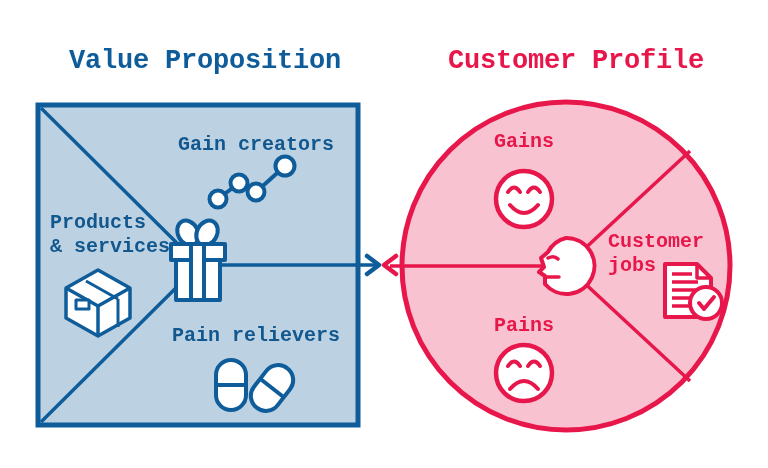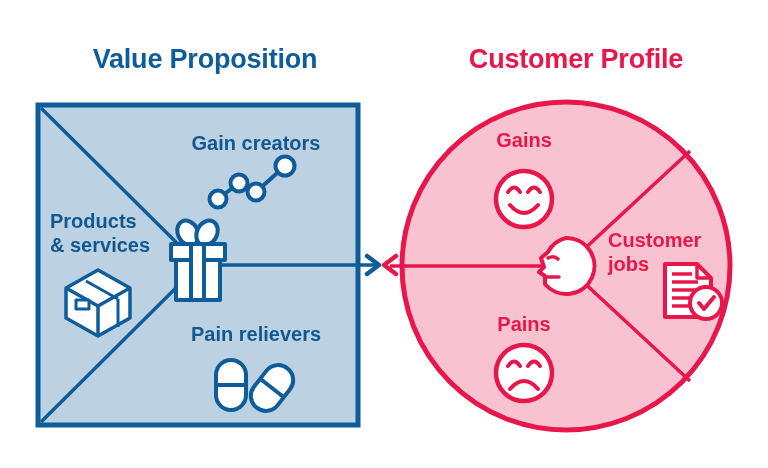--- a/index.html
+++ b/index.html
@@ -9,20 +9,21 @@
   }
   body {
     font-family: "Liberation Sans", sans-serif;
   }
   #canvas {
     position: relative;
     width: 768px;
     height: 468px;
     background: #ffffff;
     overflow: hidden;
+    font-family: Liberation Mono, monospace;
   }
   #canvas svg {
     display: block;
   }
   .title {
     font-weight: bold;
     font-size: 27px;
     letter-spacing: -0.2px;
   }
   .vp-title { fill: #0e5c99; }

